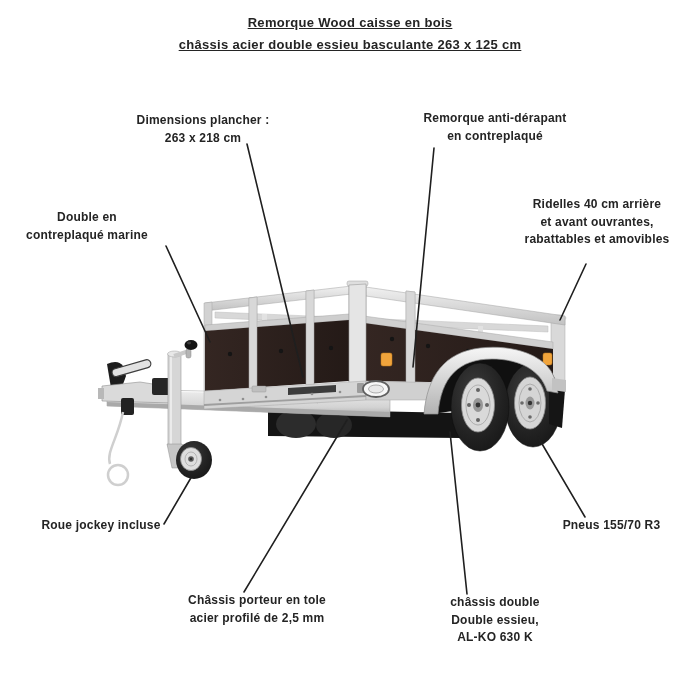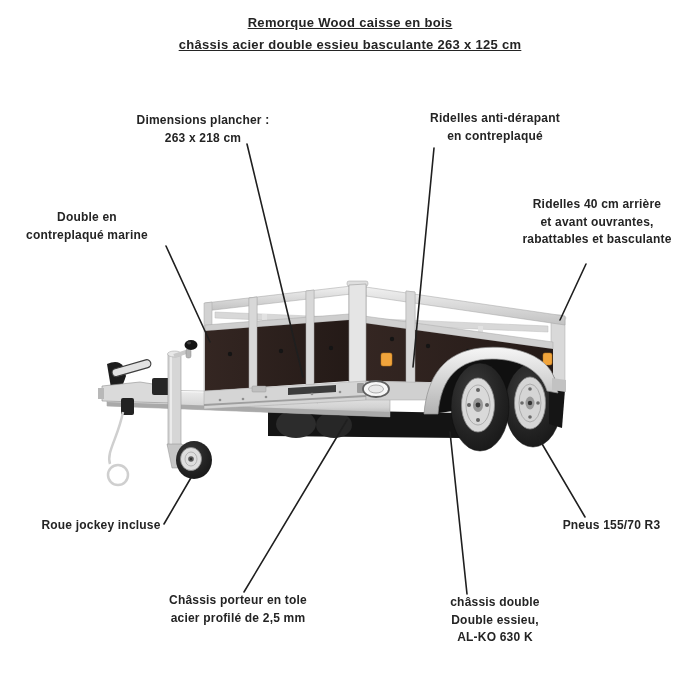--- a/index.html
+++ b/index.html
@@ -199,44 +199,44 @@
       <line class="leader" x1="467" y1="594" x2="450" y2="432"></line>
     </g>
   </svg>
 
   <div class="callout" style="left:105px;top:112px;width:196px">
     <div>Dimensions plancher :</div>
     <div>263 x 218 cm</div>
   </div>
 
   <div class="callout" style="left:399px;top:110px;width:192px">
-    <div>Ridelles anti-dérapant</div>
+    <div>Remorque anti-dérapant</div>
     <div>en contreplaqué</div>
   </div>
 
   <div class="callout" style="left:0px;top:209px;width:174px">
     <div>Double en</div>
     <div>contreplaqué marine</div>
   </div>
 
   <div class="callout" style="left:494px;top:196px;width:206px">
     <div>Ridelles 40 cm arrière</div>
     <div>et avant ouvrantes,</div>
-    <div>rabattables et basculante</div>
+    <div>rabattables et amovibles</div>
   </div>
 
   <div class="callout" style="left:18px;top:517px;width:166px">
     <div>Roue jockey incluse</div>
   </div>
 
   <div class="callout" style="left:545px;top:517px;width:133px">
     <div>Pneus 155/70 R3</div>
   </div>
 
-  <div class="callout" style="left:142px;top:592px;width:192px">
+  <div class="callout" style="left:161px;top:592px;width:192px">
     <div>Châssis porteur en tole</div>
     <div>acier profilé de 2,5 mm</div>
   </div>
 
   <div class="callout" style="left:399px;top:594px;width:192px">
     <div>châssis double</div>
     <div>Double essieu,</div>
     <div>AL-KO 630 K</div>
   </div>
 

